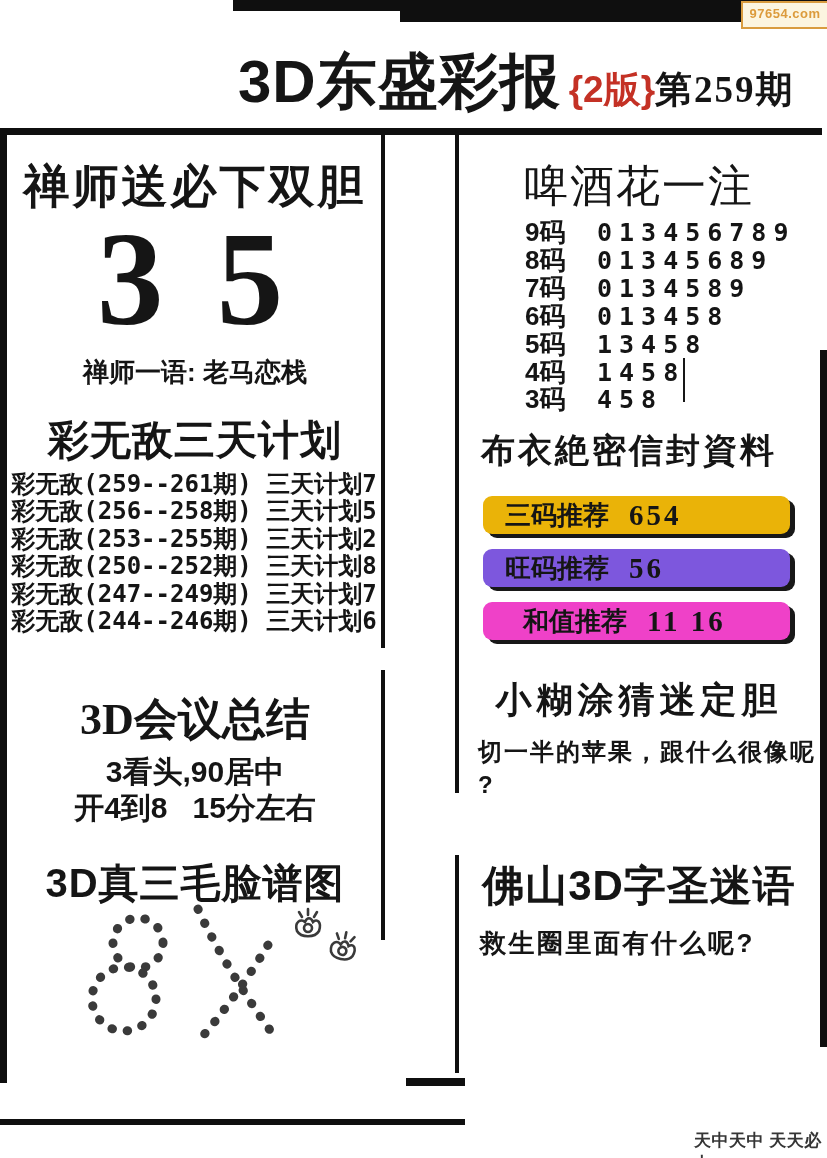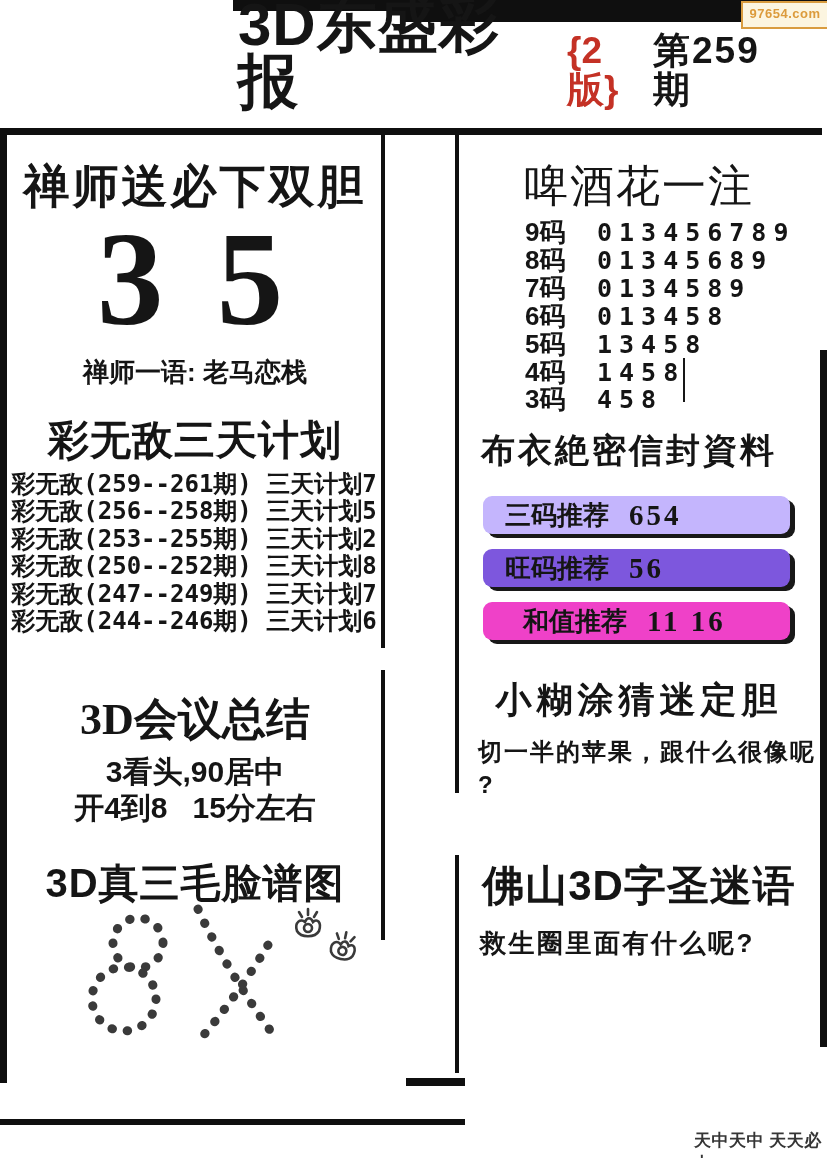--- a/index.html
+++ b/index.html
@@ -11,21 +11,21 @@
   .b{font-weight:bold;}
   .serif{font-family:"Liberation Serif",serif;}
   .prewrap{white-space:pre-wrap;}
 
   
   .badge{left:741px;top:1px;width:84px;height:24px;border:2px solid #d99c3f;background:#fcf5e0;
          color:#dc9b3c;font-size:13px;line-height:22px;text-align:center;letter-spacing:.5px;z-index:3;}
   .masthead{left:238px;top:28px;width:560px;height:82px;display:flex;align-items:flex-end;z-index:2;}
   .mh-title{font-size:60px;font-weight:800;letter-spacing:1px;line-height:.95;}
   .mh-ed{font-size:37px;font-weight:800;line-height:1.05;margin-left:8px;letter-spacing:0;}
-  .mh-issue{font-size:37px;font-weight:800;line-height:1.05;letter-spacing:2px;}
+  .mh-issue{font-size:37px;font-weight:800;line-height:1.05;letter-spacing:2px;font-family:Liberation Serif, serif;}
 
   
   .h-chan{left:10px;top:156px;width:370px;font-size:46px;font-weight:800;letter-spacing:3px;}
   .big35{left:10px;top:212px;width:370px;font-size:133px;font-weight:bold;line-height:135px;letter-spacing:10px;}
   .quote{left:10px;top:355px;width:370px;font-size:26px;font-weight:bold;}
   .h-plan{left:10px;top:413px;width:370px;font-size:41px;font-weight:800;letter-spacing:1px;}
   .plans{left:8px;top:471px;width:372px;font-size:24px;font-weight:bold;line-height:27.4px;
          font-family:"DejaVu Sans Mono","Liberation Sans",sans-serif;}
   .h-meet{left:10px;top:690px;width:370px;font-size:44px;font-weight:800;}
   .meet1{left:10px;top:752px;width:370px;font-size:30px;font-weight:bold;text-align:center;}
@@ -147,21 +147,21 @@
     </div>
     <div class="row">
       <span class="lab">3码</span>
       <span class="val">458</span>
     </div>
   </div>
   <div class="abs stray"></div>
 
   <div class="abs c h-env">布衣絶密信封資料</div>
 
-  <div class="abs envbar bar1" style="background: #c4b5fd;">
+  <div class="abs envbar bar1" style="background: #eab308;">
     <span class="lab">三码推荐</span>
     <span class="val">654</span>
   </div>
   <div class="abs envbar bar2" style="background: rgb(125, 87, 221);">
     <span class="lab">旺码推荐</span>
     <span class="val">56</span>
   </div>
   <div class="abs envbar bar3" style="background: rgb(239, 65, 200);">
     <span class="lab">和值推荐</span>
     <span class="val">11 16</span>

